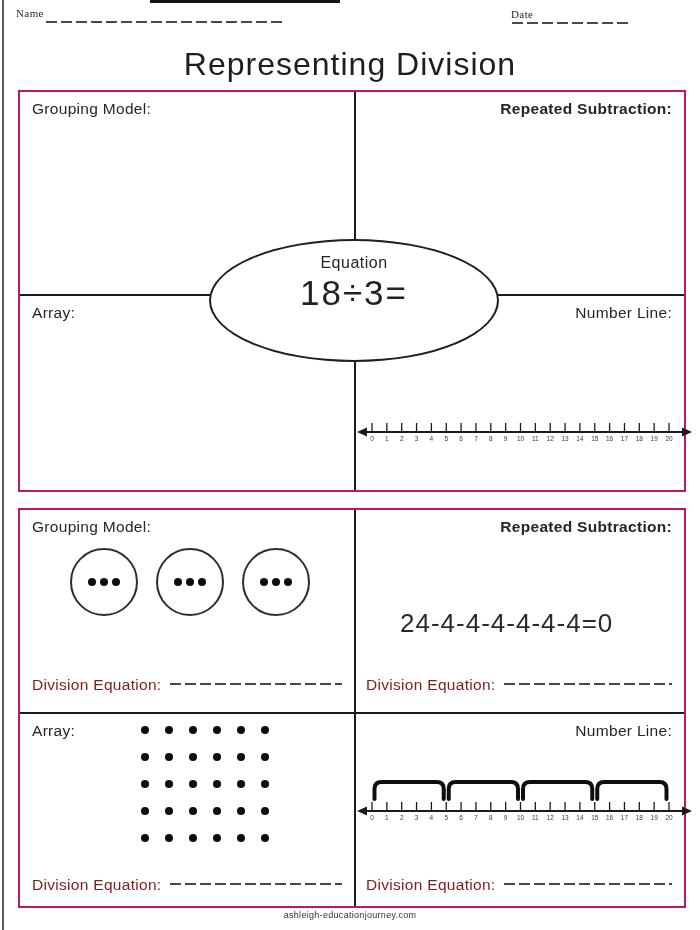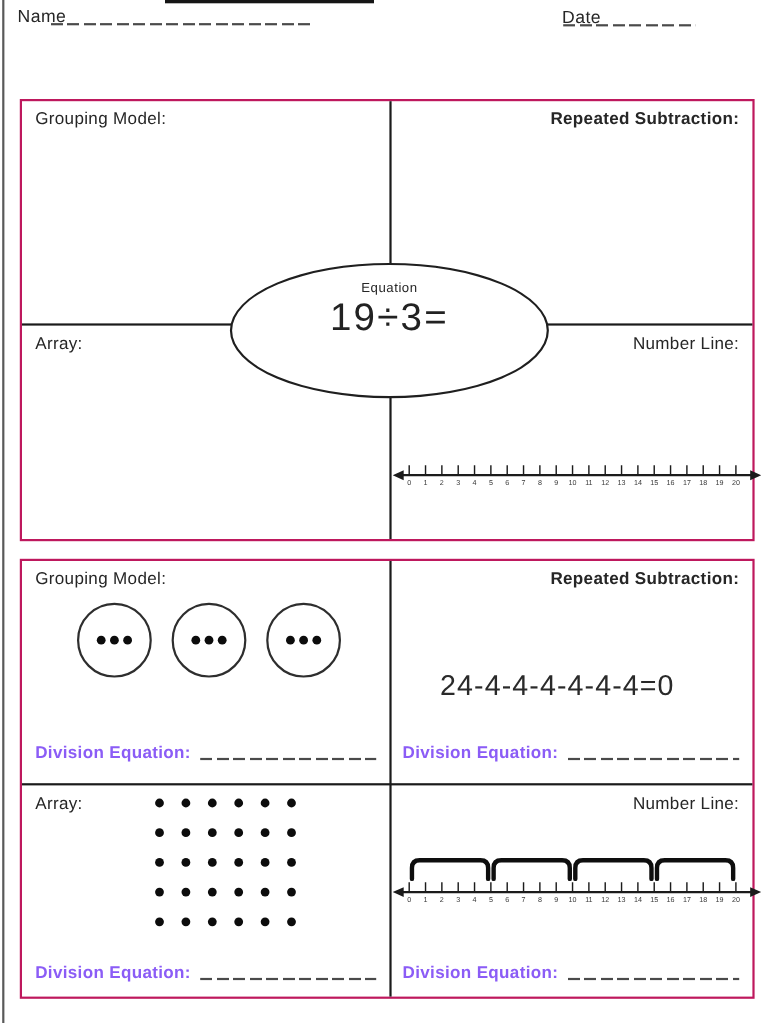--- a/index.html
+++ b/index.html
@@ -3,21 +3,21 @@
 <meta charset="utf-8">
 <style>
   html,body{margin:0;padding:0;background:#ffffff;}
   .page{
     position:relative;width:700px;height:930px;background:#ffffff;overflow:hidden;
     font-family:"Liberation Sans", sans-serif;color:#2b2b2b;
   }
   .edge-left{position:absolute;left:2px;top:0;width:2px;height:930px;background:#3c3c3c;opacity:.85;}
   .edge-top{position:absolute;left:150px;top:0;width:190px;height:3px;background:#151515;}
 
-  .hdr-label{position:absolute;font-size:16px;letter-spacing:.4px;color:#262626;}
+  .hdr-label{position:absolute;font-size:11px;letter-spacing:.4px;color:#262626;font-family:Liberation Serif, serif;}
   .dash-line{
     height:2px;
     background:repeating-linear-gradient(90deg,#4a4a4a 0 11px,transparent 11px 15px);
   }
   .name-line{position:absolute;left:46px;top:21px;width:236px;}
   .date-line{position:absolute;left:512px;top:22px;width:120px;}
 
   .title{
     position:absolute;left:0;right:0;top:46px;text-align:center;
     font-size:32px;letter-spacing:1px;color:#1e1e1e;font-weight:400;
@@ -33,36 +33,36 @@
   .q-tl{left:12px;top:8px;}
   .q-tr{right:12px;top:8px;text-align:right;font-weight:bold;}
   .q-bl{left:12px;top:212px;}
   .q-br{right:12px;top:212px;}
 
   .bubble{
     position:absolute;left:189px;top:147px;width:286px;height:119px;
     border:2.5px solid #1f1f1f;border-radius:50%;background:#fff;z-index:2;
     display:flex;flex-direction:column;align-items:center;
   }
-  .bubble-title{font-size:12px;margin-top:13px;letter-spacing:.5px;color:#262626;}
+  .bubble-title{font-size:16px;margin-top:13px;letter-spacing:.5px;color:#262626;}
   .bubble-eq{font-size:35px;margin-top:1px;letter-spacing:2px;color:#222;}
 
   .groups-row{position:absolute;left:50px;top:38px;display:flex;gap:18px;}
   .group-circle{
     width:64px;height:64px;border:2px solid #2e2e2e;border-radius:50%;
     display:flex;align-items:center;justify-content:center;gap:4px;background:#fff;
   }
   .gdot{width:8px;height:8px;border-radius:50%;background:#0c0c0c;}
 
   .rs-equation{
     position:absolute;left:336px;width:326px;top:98px;
     font-size:26px;letter-spacing:1px;color:#2a2a2a;white-space:nowrap;padding-left:44px;
   }
 
-  .eq-row{position:absolute;display:flex;align-items:flex-end;font-size:15.5px;letter-spacing:.3px;color:#8b5cf6;white-space:nowrap;font-weight:bold;}
+  .eq-row{position:absolute;display:flex;align-items:center;font-size:15.5px;letter-spacing:.3px;color:#7f1d1d;white-space:nowrap;}
   .eq-row .dash-line{flex:1;margin-left:9px;margin-bottom:3px;}
   .eq-tl{left:12px;top:166px;width:310px;}
   .eq-tr{left:346px;top:166px;width:306px;}
   .eq-bl{left:12px;top:366px;width:310px;}
   .eq-br{left:346px;top:366px;width:306px;}
 
   .dot-array{position:absolute;left:121px;top:216px;display:grid;row-gap:19px;column-gap:16px;}
   .adot{width:8px;height:8px;border-radius:50%;background:#0c0c0c;}
 
   .nl-wrap{position:absolute;left:337px;}
@@ -79,20 +79,21 @@
 
 <div class="page">
   <div class="edge-left"></div>
   <div class="edge-top"></div>
 
   <span class="hdr-label" style="left:16px;top:7px;">Name</span>
   <div class="dash-line name-line"></div>
   <span class="hdr-label" style="left:479px;top:8px;margin-left:32px;">Date</span>
   <div class="dash-line date-line"></div>
 
+  <div class="title">Representing Division</div>
 
   <div class="organizer box-top">
     <div class="v-div"></div>
     <div class="h-div"></div>
 
     <span class="q-label q-tl">Grouping Model:</span>
     <span class="q-label q-tr">Repeated Subtraction:</span>
     <span class="q-label q-bl">Array:</span>
     <span class="q-label q-br">Number Line:</span>
 
@@ -139,21 +140,21 @@
           <line x1="282.3" y1="9" x2="282.3" y2="18" stroke="#1b1b1b" stroke-width="1.3"></line>
           <text x="282.3" y="27" text-anchor="middle" font-size="6.5" fill="#3a3a3a" font-family="Liberation Sans, sans-serif">18</text>
           <line x1="297.15" y1="9" x2="297.15" y2="18" stroke="#1b1b1b" stroke-width="1.3"></line>
           <text x="297.15" y="27" text-anchor="middle" font-size="6.5" fill="#3a3a3a" font-family="Liberation Sans, sans-serif">19</text>
           <line x1="312" y1="9" x2="312" y2="18" stroke="#1b1b1b" stroke-width="1.3"></line>
           <text x="312" y="27" text-anchor="middle" font-size="6.5" fill="#3a3a3a" font-family="Liberation Sans, sans-serif">20</text>
         </svg></div>
 
     <div class="bubble">
       <span class="bubble-title">Equation</span>
-      <span class="bubble-eq">19÷3=</span>
+      <span class="bubble-eq">18÷3=</span>
     </div>
   </div>
 
   <div class="organizer box-bottom">
     <div class="v-div"></div>
     <div class="h-div"></div>
 
     <span class="q-label q-tl">Grouping Model:</span>
     <span class="q-label q-tr">Repeated Subtraction:</span>
     <span class="q-label q-bl">Array:</span>
@@ -276,13 +277,14 @@
     <div class="eq-row eq-bl">
       <span>Division Equation:</span>
       <div class="dash-line"></div>
     </div>
     <div class="eq-row eq-br">
       <span>Division Equation:</span>
       <div class="dash-line"></div>
     </div>
   </div>
 
+  <div class="footer">ashleigh-educationjourney.com</div>
 </div>
 
 </body></html>

